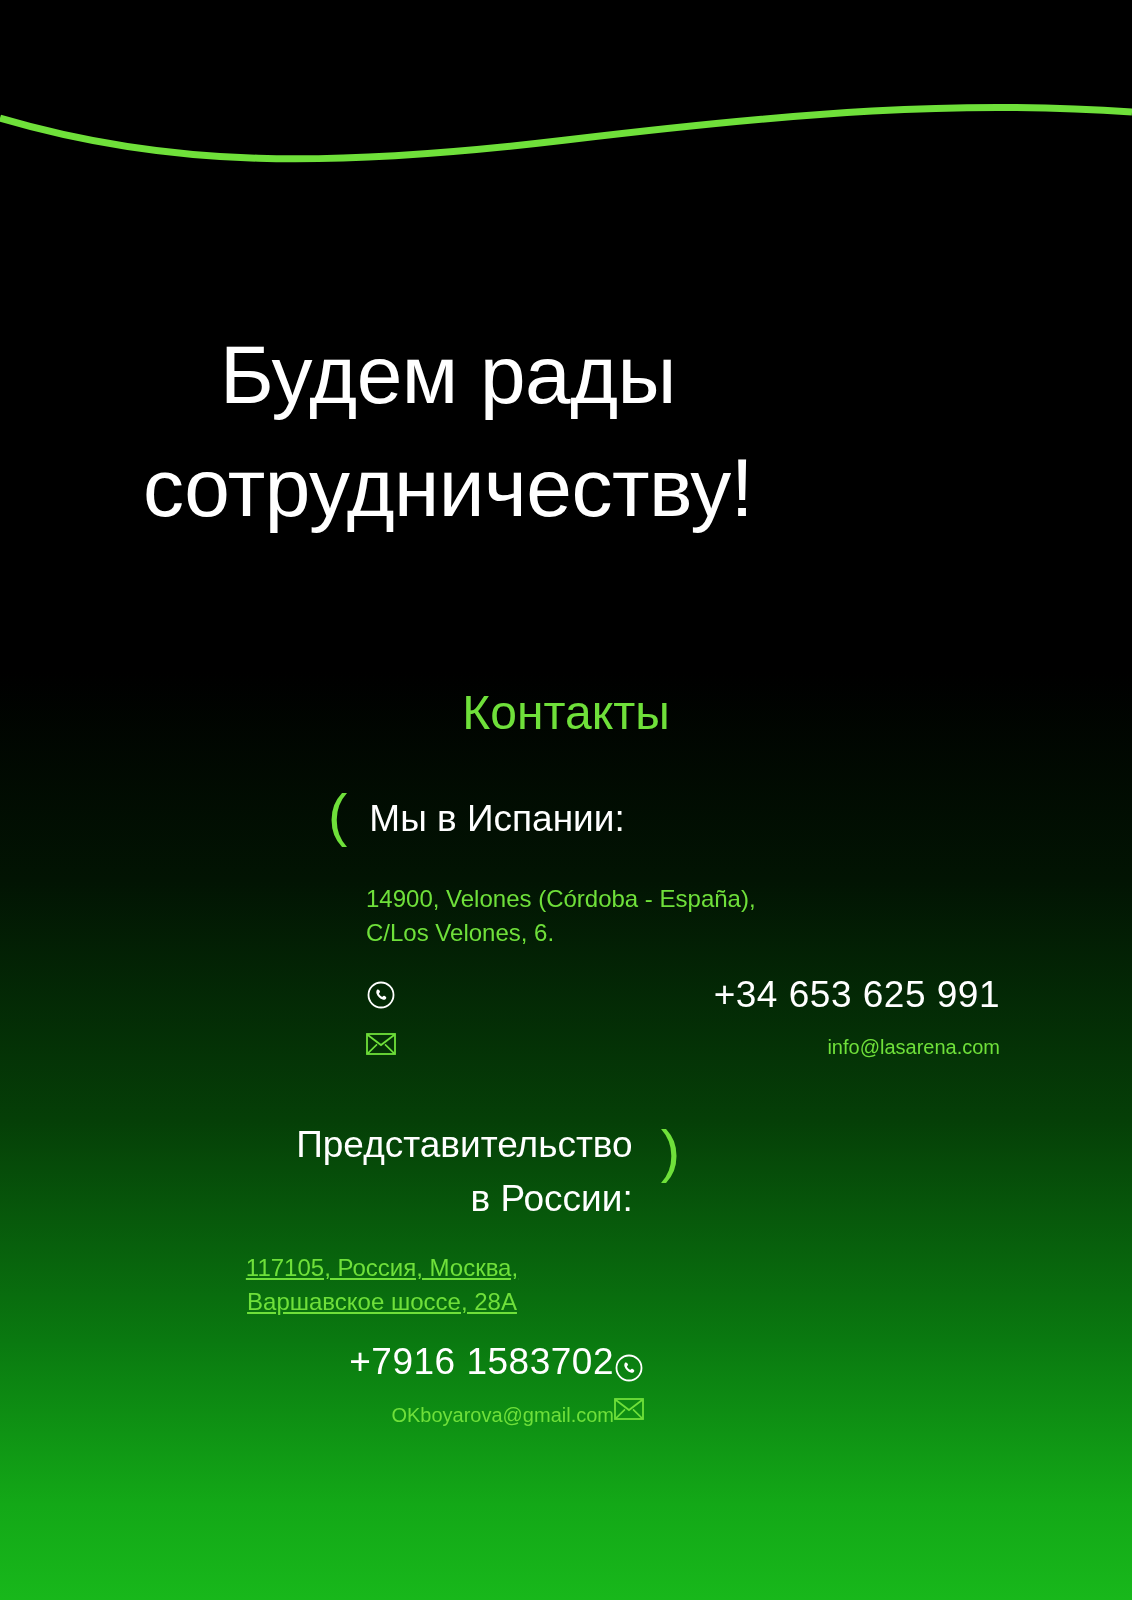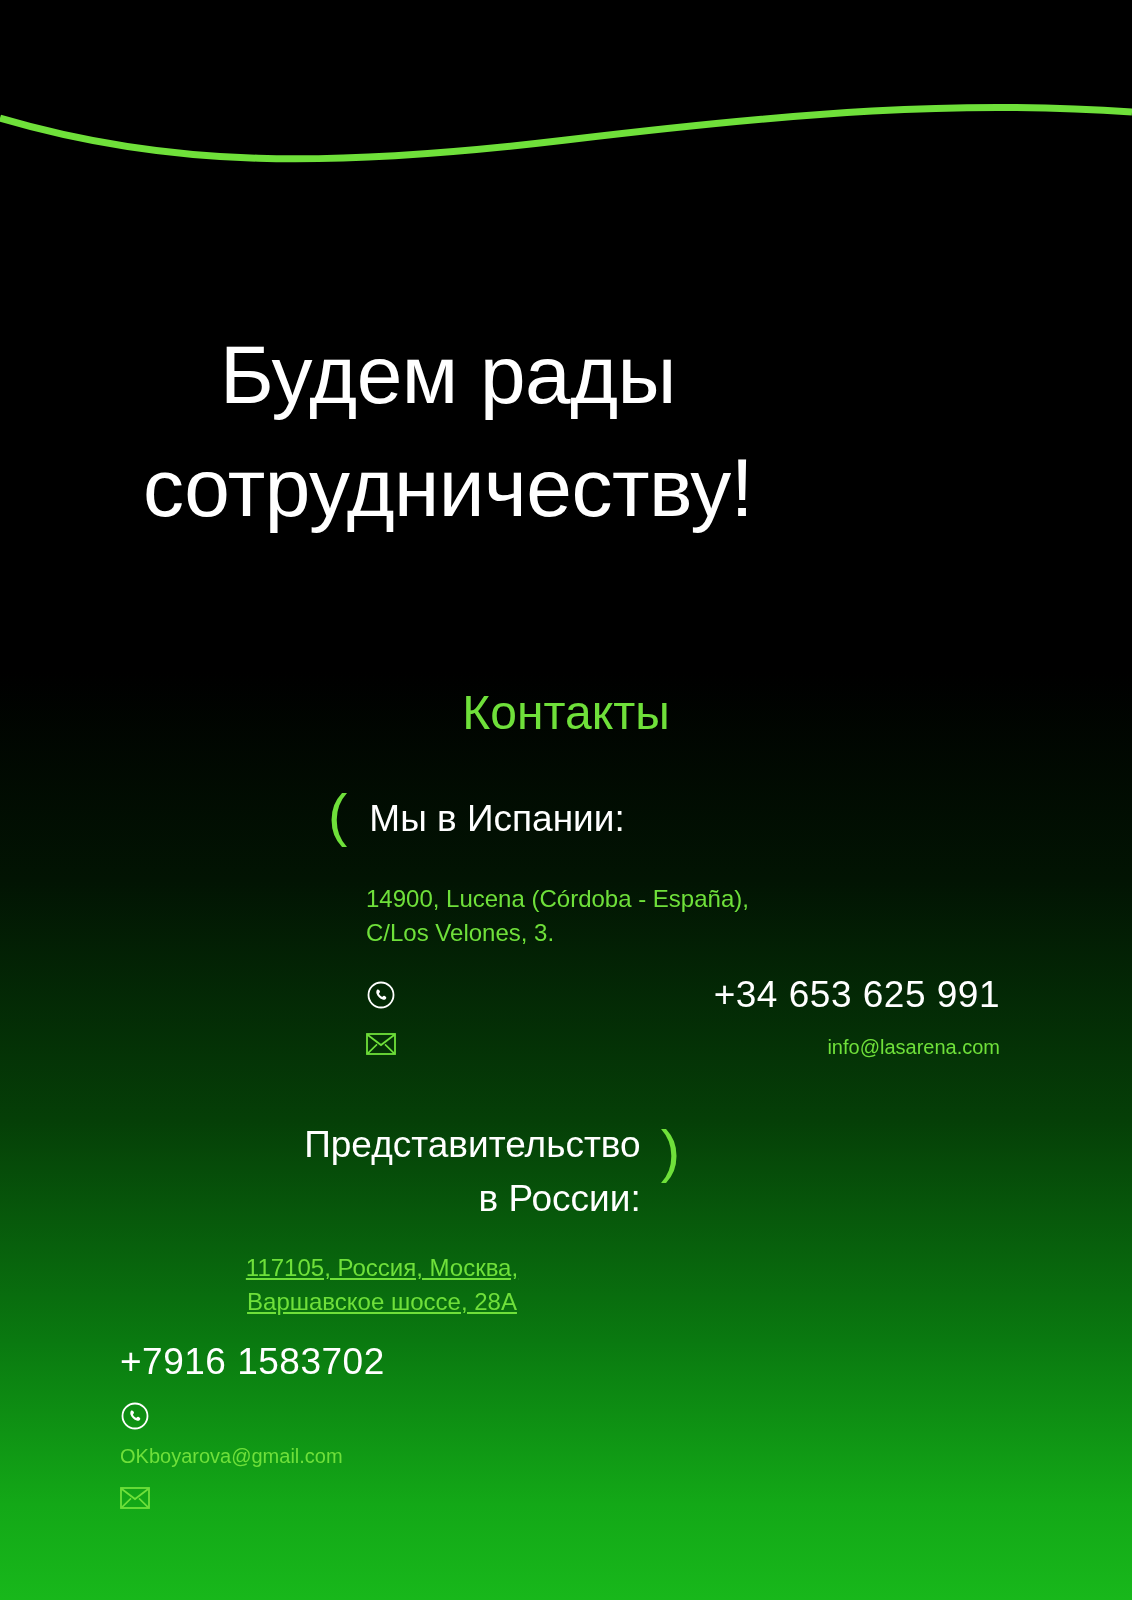--- a/index.html
+++ b/index.html
@@ -129,21 +129,21 @@
     position: absolute;
     top: 1118px;
     left: 120px;
     width: 560px;
     text-align: right;
   }
   .russia-head {
     display: flex;
     align-items: flex-start;
     justify-content: flex-end;
-    gap: 20px;
+    gap: 28px;
   }
   .russia-head .titles {
     font-size: 37px;
     line-height: 1.45;
     color: #ffffff;
     text-align: right;
   }
   .russia-head .brace-r {
     color: #6fe03a;
     font-size: 58px;
@@ -155,25 +155,23 @@
     color: #6fe03a;
     font-size: 24px;
     line-height: 1.42;
     margin-top: 26px;
     margin-right: 36px;
     text-align: center;
     text-decoration: underline;
   }
   .row-ico-r {
     display: flex;
-    align-items: flex-start;
+    align-items: flex-end;
     justify-content: flex-end;
-    gap: 18px;
     margin-right: 36px;
-    flex-direction: column;
   }
   .row-phone-r { margin-top: 22px; }
   .row-mail-r { margin-top: 14px; }
 </style>
 </head>
 <body>
 
 <div class="page">
 
   <svg class="wave" viewBox="0 0 1132 200" preserveAspectRatio="none">
@@ -187,22 +185,22 @@
 
   <div class="contacts-title">Контакты</div>
 
   <div class="block-spain">
     <div class="spain-head">
       <span class="brace">(</span>
       <span class="sub-head">Мы в Испании:</span>
     </div>
 
     <div class="addr-green">
-      <div>14900, Lucena (Córdoba - España),</div>
-      <div>C/Los Velones, 3.</div>
+      <div>14900, Velones (Córdoba - España),</div>
+      <div>C/Los Velones, 6.</div>
     </div>
 
     <div class="row-ico row-phone">
       <span class="ico">
         <svg width="30" height="30" viewBox="0 0 30 30">
           <circle cx="15" cy="15" r="12.5" fill="none" stroke="#ffffff" stroke-width="1.8"></circle>
           <path d="M11.2 9.6c1.3-0.6 2.1 0.3 2.6 1.4 0.4 0.9 0.1 1.4-0.5 1.9-0.4 0.3-0.4 0.7-0.1 1.3 0.5 1 1.3 1.8 2.3 2.3 0.6 0.3 1 0.3 1.3-0.1 0.5-0.6 1-0.9 1.9-0.5 1.1 0.5 2 1.3 1.4 2.6-0.5 1.1-1.9 1.6-3.4 1.1-2.6-0.9-5.3-3.6-6.2-6.2-0.5-1.5 0-2.9 0.7-3.8z" fill="#ffffff"></path>
         </svg>
       </span>
       <span class="phone-text">+34 653 625 991</span>

